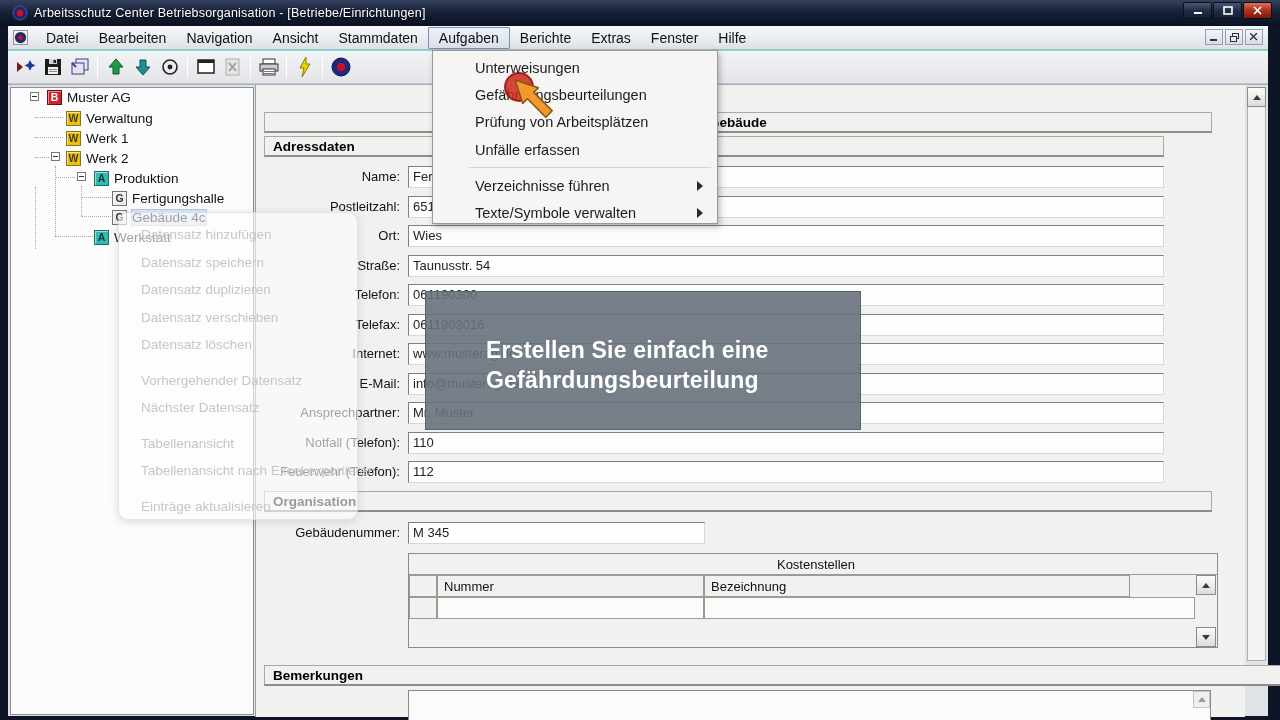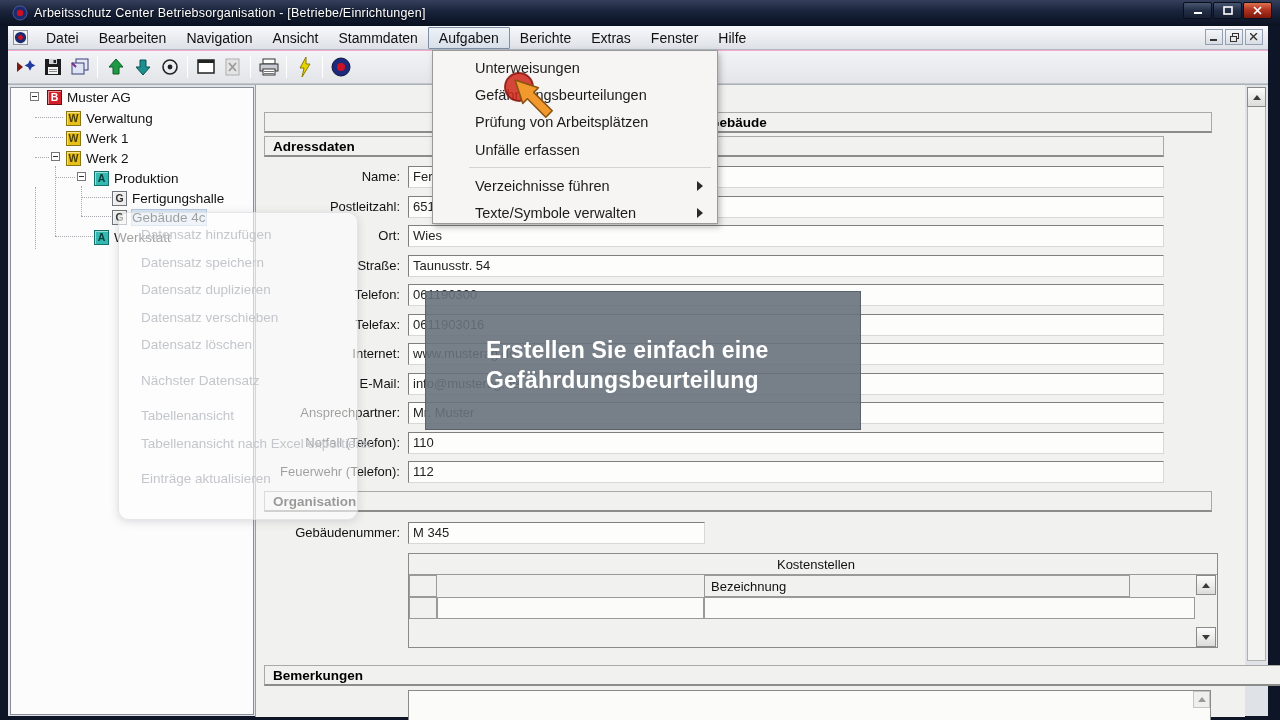--- a/index.html
+++ b/index.html
@@ -14,21 +14,21 @@
   .titlebar .apptitle { font-size:12.5px; font-weight:normal; margin-left:6px;
     text-shadow:0 1px 2px #000; letter-spacing:.2px; }
   .appicon { width:16px; height:16px; margin-left:12px; flex:0 0 auto; }
   .winbtns { position:absolute; right:8px; top:2px; display:flex; gap:1px; }
   .winbtn { width:29px; height:17px; border-radius:2px; border:1px solid #0a0f1c;
     background:linear-gradient(#4a5670,#232e46 50%,#161f33);
     display:flex; align-items:center; justify-content:center; }
   .winbtn.close { background:linear-gradient(#e0704f,#b13420 45%,#7e190b); }
 
   
-  .winbody { left:8px; top:26px; width:1260px; height:690px; background:#f9a8d4; }
+  .winbody { left:8px; top:26px; width:1260px; height:690px; background:#5eead4; }
 
   
   .menubar { left:0; top:0; width:1260px; height:24px;
     background:linear-gradient(#f8f9fb,#dde1e7); border-bottom:1px solid #b2b8c0;
     display:flex; align-items:center; font-size:14px; color:#111; }
   .mdiicon { width:15px; height:15px; margin:0 8px 0 5px; flex:0 0 auto; }
   .menuitem { padding:2px 10px; }
   .menuitem.pressed { border:1px solid #7f8fa8; background:linear-gradient(#eef2f7,#d9e0ea);
     border-radius:1px; }
   .mdibtns { position:absolute; right:5px; top:3px; display:flex; gap:2px; }
@@ -345,20 +345,23 @@
         <span>Organisation</span>
       </div>
       <div class="flabel" style="left:10px; top:437px;">Gebäudenummer:</div>
       <div class="finput" style="left:152px; top:437px; width:297px;">M 345</div>
 
       <div class="ktable" style="left:152px; top:468px; width:810px; height:95px;">
         <div class="kcell" style="left:0px; top:0px; width:808px; height:21px; justify-content:center; border:none; border-bottom:1px solid #9a9a96;">
           <span>Kostenstellen</span>
         </div>
         <div class="kcell" style="left:0px; top:21px; width:28px; height:22px;"></div>
+        <div class="kcell" style="left:28px; top:21px; width:267px; height:22px;">
+          <span>Nummer</span>
+        </div>
         <div class="kcell" style="left:295px; top:21px; width:426px; height:22px;">
           <span>Bezeichnung</span>
         </div>
         <div class="kcell" style="left:0px; top:43px; width:28px; height:22px;"></div>
         <div class="kcell white" style="left:28px; top:43px; width:267px; height:22px;"></div>
         <div class="kcell white" style="left:295px; top:43px; width:491px; height:22px;"></div>
         <div class="sbtn" style="left:787px; top:21px;">
             <span class="tri-up"></span>
           </div>
         <div class="sbtn" style="left:787px; top:73px;">
@@ -384,20 +387,21 @@
   </div>
 </div>
 
 <div class="abs ghost">
   <div class="gitem">Datensatz hinzufügen</div>
   <div class="gitem">Datensatz speichern</div>
   <div class="gitem">Datensatz duplizieren</div>
   <div class="gitem">Datensatz verschieben</div>
   <div class="gitem">Datensatz löschen</div>
   <div class="ggap"></div>
+  <div class="gitem">Vorhergehender Datensatz</div>
   <div class="gitem">Nächster Datensatz</div>
   <div class="ggap"></div>
   <div class="gitem">Tabellenansicht</div>
   <div class="gitem">Tabellenansicht nach Excel exportieren</div>
   <div class="ggap"></div>
   <div class="gitem">Einträge aktualisieren</div>
 </div>
 
 <div class="abs dropdown">
   <div style="height:3px;"></div>

